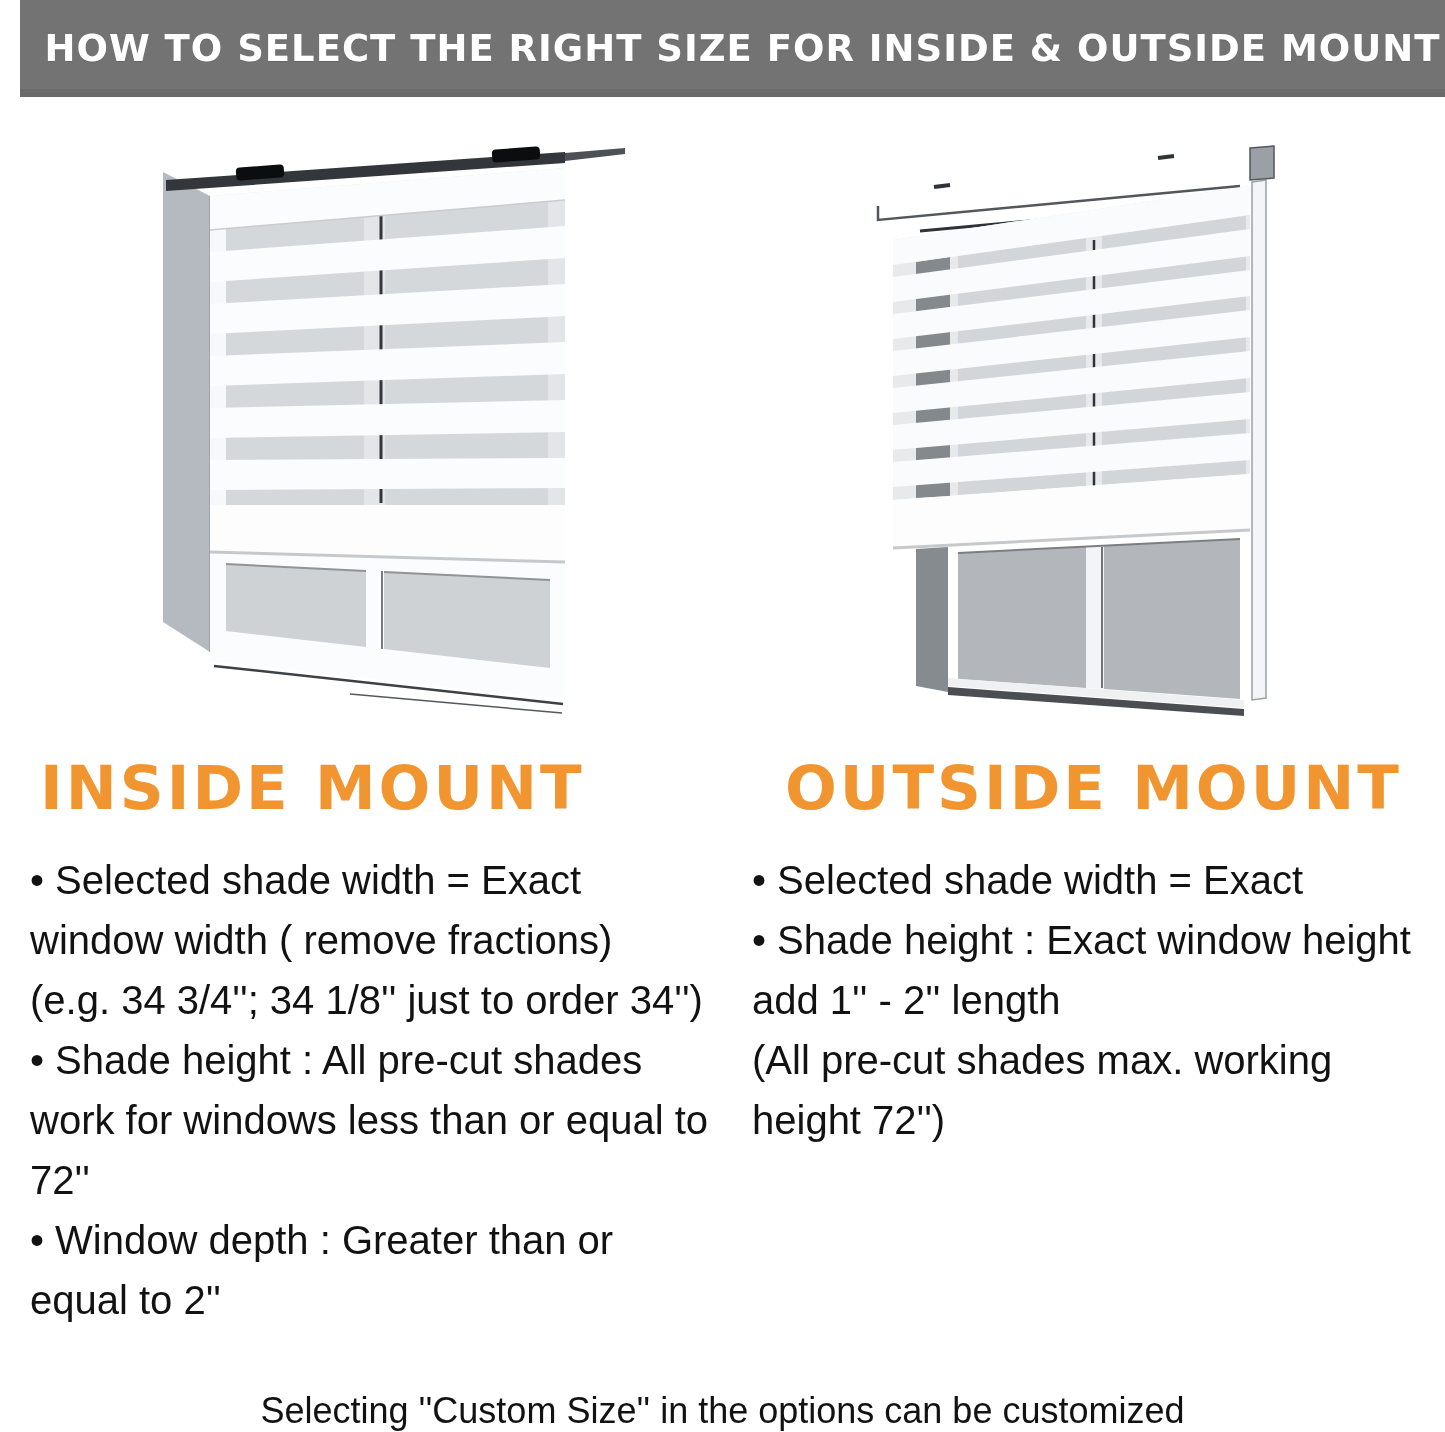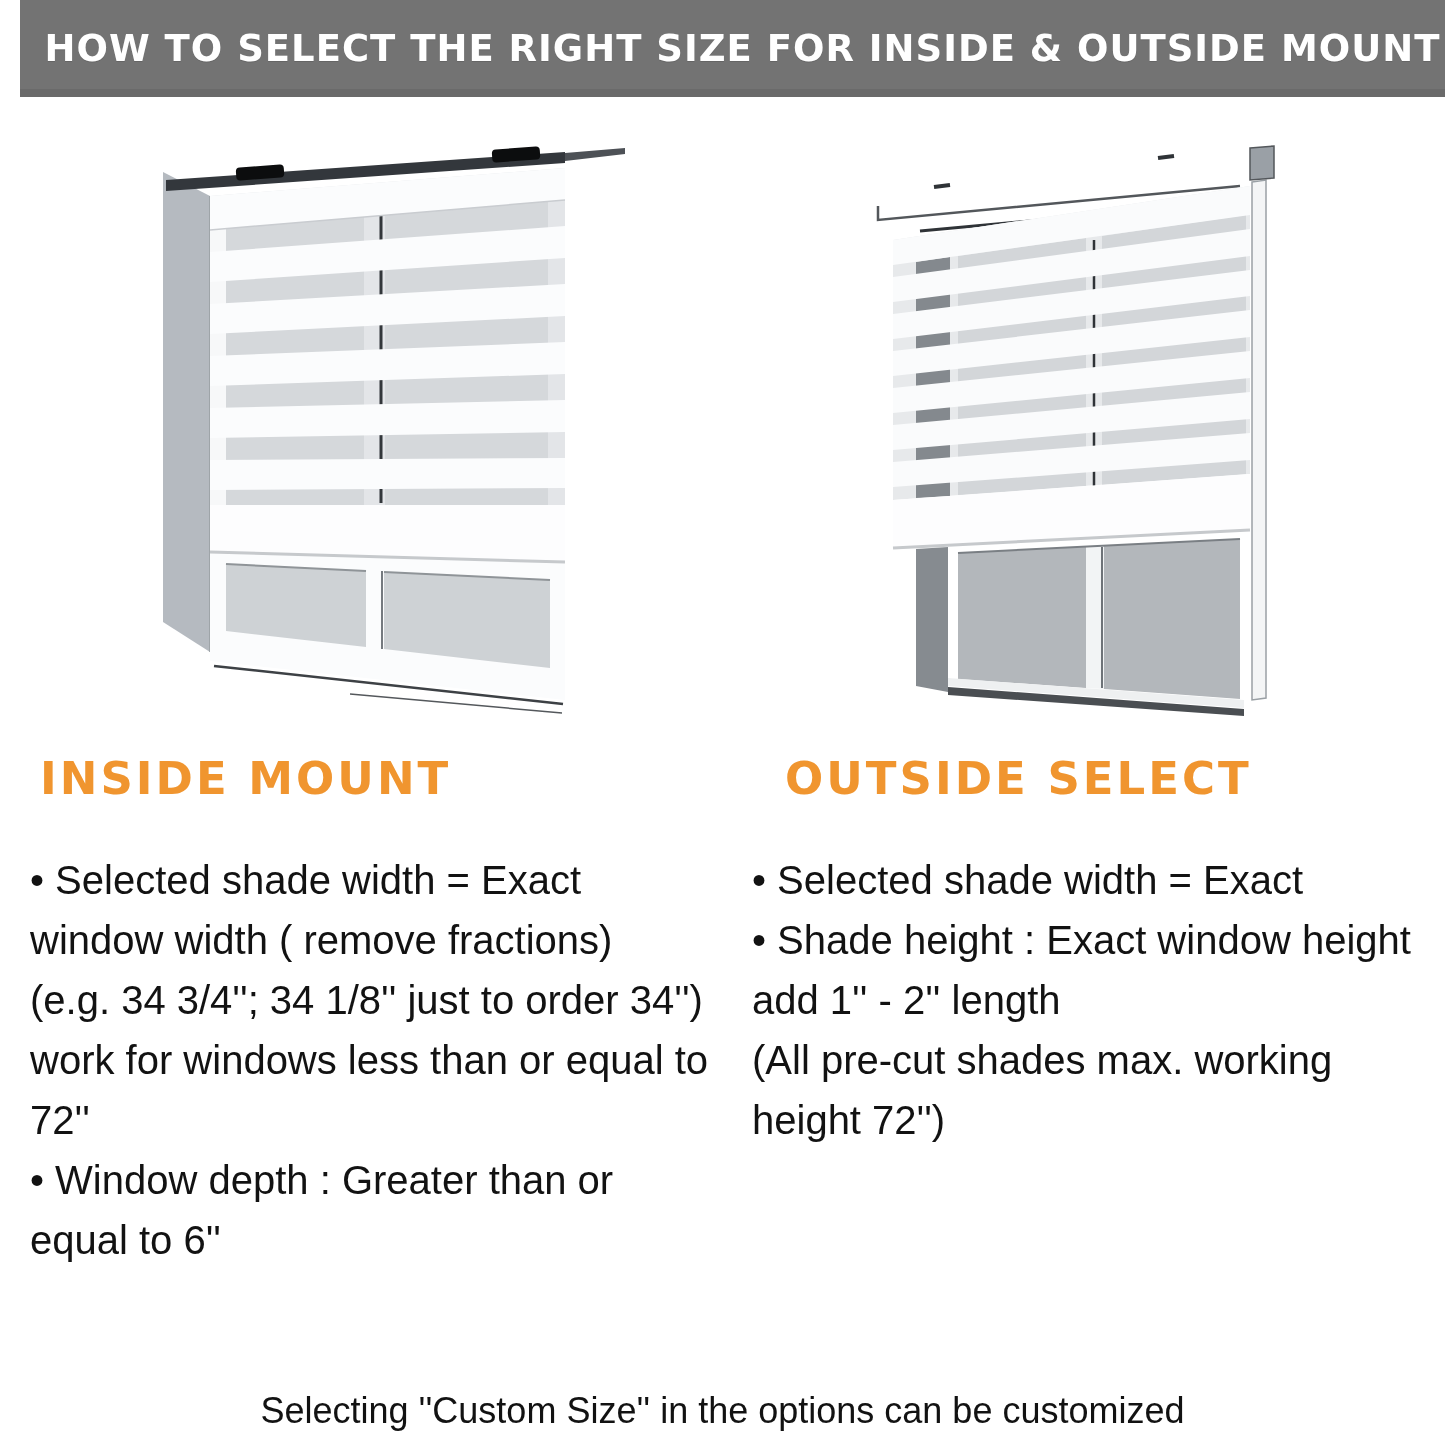--- a/index.html
+++ b/index.html
@@ -32,21 +32,21 @@
   
   .illus { position: absolute; }
   .illus-inside { left: 140px; top: 140px; width: 540px; height: 580px; }
   .illus-outside { left: 860px; top: 140px; width: 420px; height: 600px; }
   
   .mount-heading {
     position: absolute;
     top: 752px;
     font-family: "DejaVu Sans", "Liberation Sans", sans-serif;
     font-weight: bold;
-    font-size: 45px;
+    font-size: 61px;
     letter-spacing: 3px;
     color: #F0952F;
     white-space: nowrap;
   }
   .h-inside { left: 40px; }
   .h-outside { left: 785px; }
   
   .spec-col { position: absolute; top: 850px; }
   .col-inside { left: 30px; width: 692px; }
   .col-outside { left: 752px; width: 690px; }
@@ -165,30 +165,31 @@
       <polygon points="1086,547 1104,546 1104,689 1086,688" fill="#f2f4f5"></polygon>
       <polygon points="1104,546 1240,539 1240,699 1104,689" fill="#b3b7bb"></polygon>
       <line x1="958" y1="553" x2="1240" y2="539" stroke="#7a7f84" stroke-width="2"></line>
       <line x1="1102" y1="547" x2="1102" y2="688" stroke="#6e7378" stroke-width="2"></line>
       <polygon points="948,678 1244,700 1244,708 948,686" fill="#eef0f1"></polygon>
       <polygon points="948,687 1244,709 1244,716 948,695" fill="#4a4e52"></polygon>
     </g>
   </svg>
 
   <div class="mount-heading h-inside" style="color: rgb(240, 149, 47);">INSIDE MOUNT</div>
-  <div class="mount-heading h-outside" style="color: rgb(240, 149, 47);">OUTSIDE SELECT</div>
+  <div class="mount-heading h-outside" style="color: rgb(240, 149, 47);">OUTSIDE MOUNT</div>
 
   <div class="spec-col col-inside">
       <div class="spec-line">• Selected shade width = Exact</div>
       <div class="spec-line">window width ( remove fractions)</div>
       <div class="spec-line">(e.g. 34 3/4''; 34 1/8'' just to order 34'')</div>
+      <div class="spec-line">• Shade height : All pre-cut shades</div>
       <div class="spec-line">work for windows less than or equal to</div>
       <div class="spec-line">72''</div>
       <div class="spec-line">• Window depth : Greater than or</div>
-      <div class="spec-line">equal to 6''</div>
+      <div class="spec-line">equal to 2''</div>
     </div>
   <div class="spec-col col-outside">
       <div class="spec-line">• Selected shade width = Exact</div>
       <div class="spec-line">• Shade height : Exact window height</div>
       <div class="spec-line">add 1'' - 2'' length</div>
       <div class="spec-line">(All pre-cut shades max. working</div>
       <div class="spec-line">height 72'')</div>
     </div>
 
   <div class="footer-note">Selecting ''Custom Size'' in the options can be customized</div>

